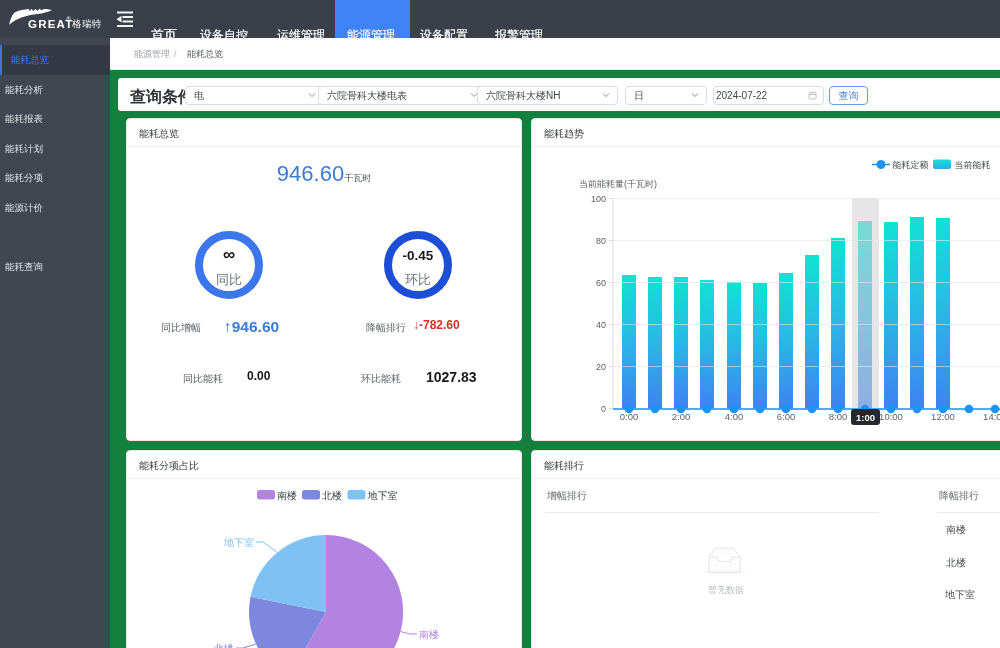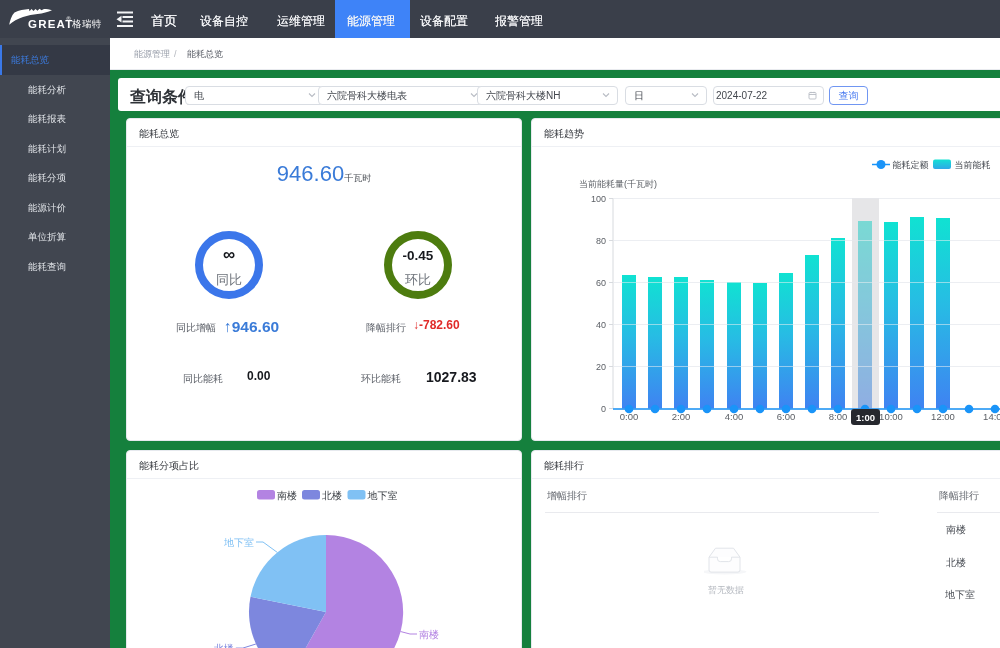--- a/index.html
+++ b/index.html
@@ -2,24 +2,24 @@
 <html><head>
 <meta charset="utf-8">
 <style>
 * { margin:0; padding:0; box-sizing:border-box; }
 html,body { width:1000px; height:648px; overflow:hidden; font-family:"Liberation Sans", sans-serif; }
 #app { position:relative; width:1000px; height:648px; background:#15803d; overflow:hidden; }
 .abs { position:absolute; }
 
 #topbar { position:absolute; left:0; top:0; width:1000px; height:38px; background:#3a3f4a; }
 #activeTab { position:absolute; left:335px; top:0; width:75px; height:38px; background:#3e83f8; }
-.navitem { position:absolute; top:2px; height:38px; line-height:38px; color:#f4f5f7; font-size:12px; white-space:nowrap; text-shadow:0 0 0.5px #f4f5f7; }
+.navitem { position:absolute; top:16px; height:38px; line-height:38px; color:#f4f5f7; font-size:12px; white-space:nowrap; text-shadow:0 0 0.5px #f4f5f7; }
 
 #sidebar { position:absolute; left:0; top:38px; width:110px; height:610px; background:#414650; }
-.sideitem { position:absolute; left:0; width:110px; height:30px; line-height:30px; padding-left:28px; font-size:9.5px; color:#e3e6ea; }
+.sideitem { position:absolute; left:0; width:110px; height:30px; line-height:30px; padding-left:5px; font-size:9.5px; color:#e3e6ea; }
 .sideitem.active { background:#343945; color:#3c7ce0; border-left:2px solid #3a78e8; padding-left:9px; }
 
 #crumbbar { position:absolute; left:110px; top:38px; width:890px; height:32px; background:#fff; border-bottom:1px solid #e8eaee; }
 #crumbbar .c1 { position:absolute; left:24px; top:50%; transform:translateY(-50%); font-size:9px; color:#969ca8; }
 #crumbbar .sep { position:absolute; left:64px; top:50%; transform:translateY(-50%); font-size:9px; color:#b2b6bd; }
 #crumbbar .c2 { position:absolute; left:77px; top:50%; transform:translateY(-50%); font-size:9px; color:#565a63; }
 
 #querybar { position:absolute; left:118px; top:78px; width:892px; height:33px; background:#fff; border-radius:3px; }
 #querybar .lbl { position:absolute; left:12px; top:9px; font-size:16px; font-weight:bold; color:#2f3338; }
 .sel { position:absolute; top:8px; height:19px; border:1px solid #d9dde3; border-radius:4px; background:#fff; font-size:10px; color:#43474e; line-height:17px; padding-left:8px; }
@@ -34,21 +34,21 @@
 #card2 { left:531px; top:118px; width:479px; height:323px; }
 #card3 { left:126px; top:450px; width:396px; height:260px; }
 #card4 { left:531px; top:450px; width:479px; height:260px; }
 
 #bignum { position:absolute; left:0; top:42px; width:100%; text-align:center; }
 #bignum .n { font-size:22px; color:#3a7bd8; }
 #bignum .u { font-size:9px; color:#4a4e55; }
 #cum { position:absolute; left:0; top:76px; width:100%; text-align:center; font-size:9.5px; color:#4a4e55; }
 .ring { position:absolute; width:68px; height:68px; border-radius:50%; top:112px; }
 .ring.blue { left:68px; border:8px solid #3b76ea; }
-.ring.red { left:257px; border:8px solid #4d7c0f; }
+.ring.red { left:257px; border:8px solid #1d4ed8; }
 .ring .v { position:absolute; left:0; right:0; top:9px; text-align:center; font-weight:bold; color:#17191e; font-size:13.5px; }
 .ring .t { position:absolute; left:0; right:0; top:32px; text-align:center; font-size:13px; color:#6d727a; }
 .crow { position:absolute; width:100%; white-space:nowrap; }
 .crow .lab { font-size:10px; color:#5a5e66; }
 .crow .val { font-weight:bold; }
 
 #chart2 { position:absolute; left:0px; top:0px; }
 
 #card4 .colhdr { position:absolute; top:38px; font-size:10px; color:#63676e; }
 #card4 .hrline { position:absolute; top:61px; height:1px; background:#e9eaee; }
@@ -85,21 +85,20 @@
     <div class="navitem" style="left:495px">报警管理</div>
   </div>
 
   <div id="sidebar">
     <div class="sideitem active" style="top:7px">能耗总览</div>
     <div class="sideitem" style="top:37px">能耗分析</div>
     <div class="sideitem" style="top:96px">能耗计划</div>
     <div class="sideitem" style="top:66px">能耗报表</div>
     <div class="sideitem" style="top:155px">能源计价</div>
     <div class="sideitem" style="top:125px">能耗分项</div>
-    <div class="sideitem" style="top:184px">单位折算</div>
     <div class="sideitem" style="top:214px">能耗查询</div>
   </div>
 
   <div id="crumbbar">
     <span class="c1">能源管理</span>
       <span class="sep">/</span>
       <span class="c2">能耗总览</span>
   </div>
 
   <div id="querybar">
@@ -154,21 +153,21 @@
     <div id="bignum"><span class="n">946.60</span><span class="u">千瓦时</span></div>
     <div class="ring blue">
         <div class="v" style="font-size:17px;top:6px;">∞</div>
         <div class="t">同比</div>
       </div>
     <div class="ring red">
         <div class="v">-0.45</div>
         <div class="t">环比</div>
       </div>
     <div class="crow" style="top:202px;">
-      <span class="lab" style="position:absolute;left:49px;">同比增幅</span>
+      <span class="lab" style="position:absolute;left:34px;">同比增幅</span>
       <span class="val" style="position:absolute;left:97px;top:-3px;color:#3a7bd8;font-size:15.5px;">↑946.60</span>
       <span class="lab" style="position:absolute;left:239px;">降幅排行</span>
       <span class="val" style="position:absolute;left:286px;top:-3px;color:#e02b29;font-size:12px;">↓-782.60</span>
     </div>
     <div class="crow" style="top:253px;">
       <span class="lab" style="position:absolute;left:56px;">同比能耗</span>
       <span class="val" style="position:absolute;left:120px;top:-3px;color:#17191e;font-size:12px;">0.00</span>
       <span class="lab" style="position:absolute;left:234px;">环比能耗</span>
       <span class="val" style="position:absolute;left:299px;top:-3px;color:#17191e;font-size:14px;">1027.83</span>
     </div>

